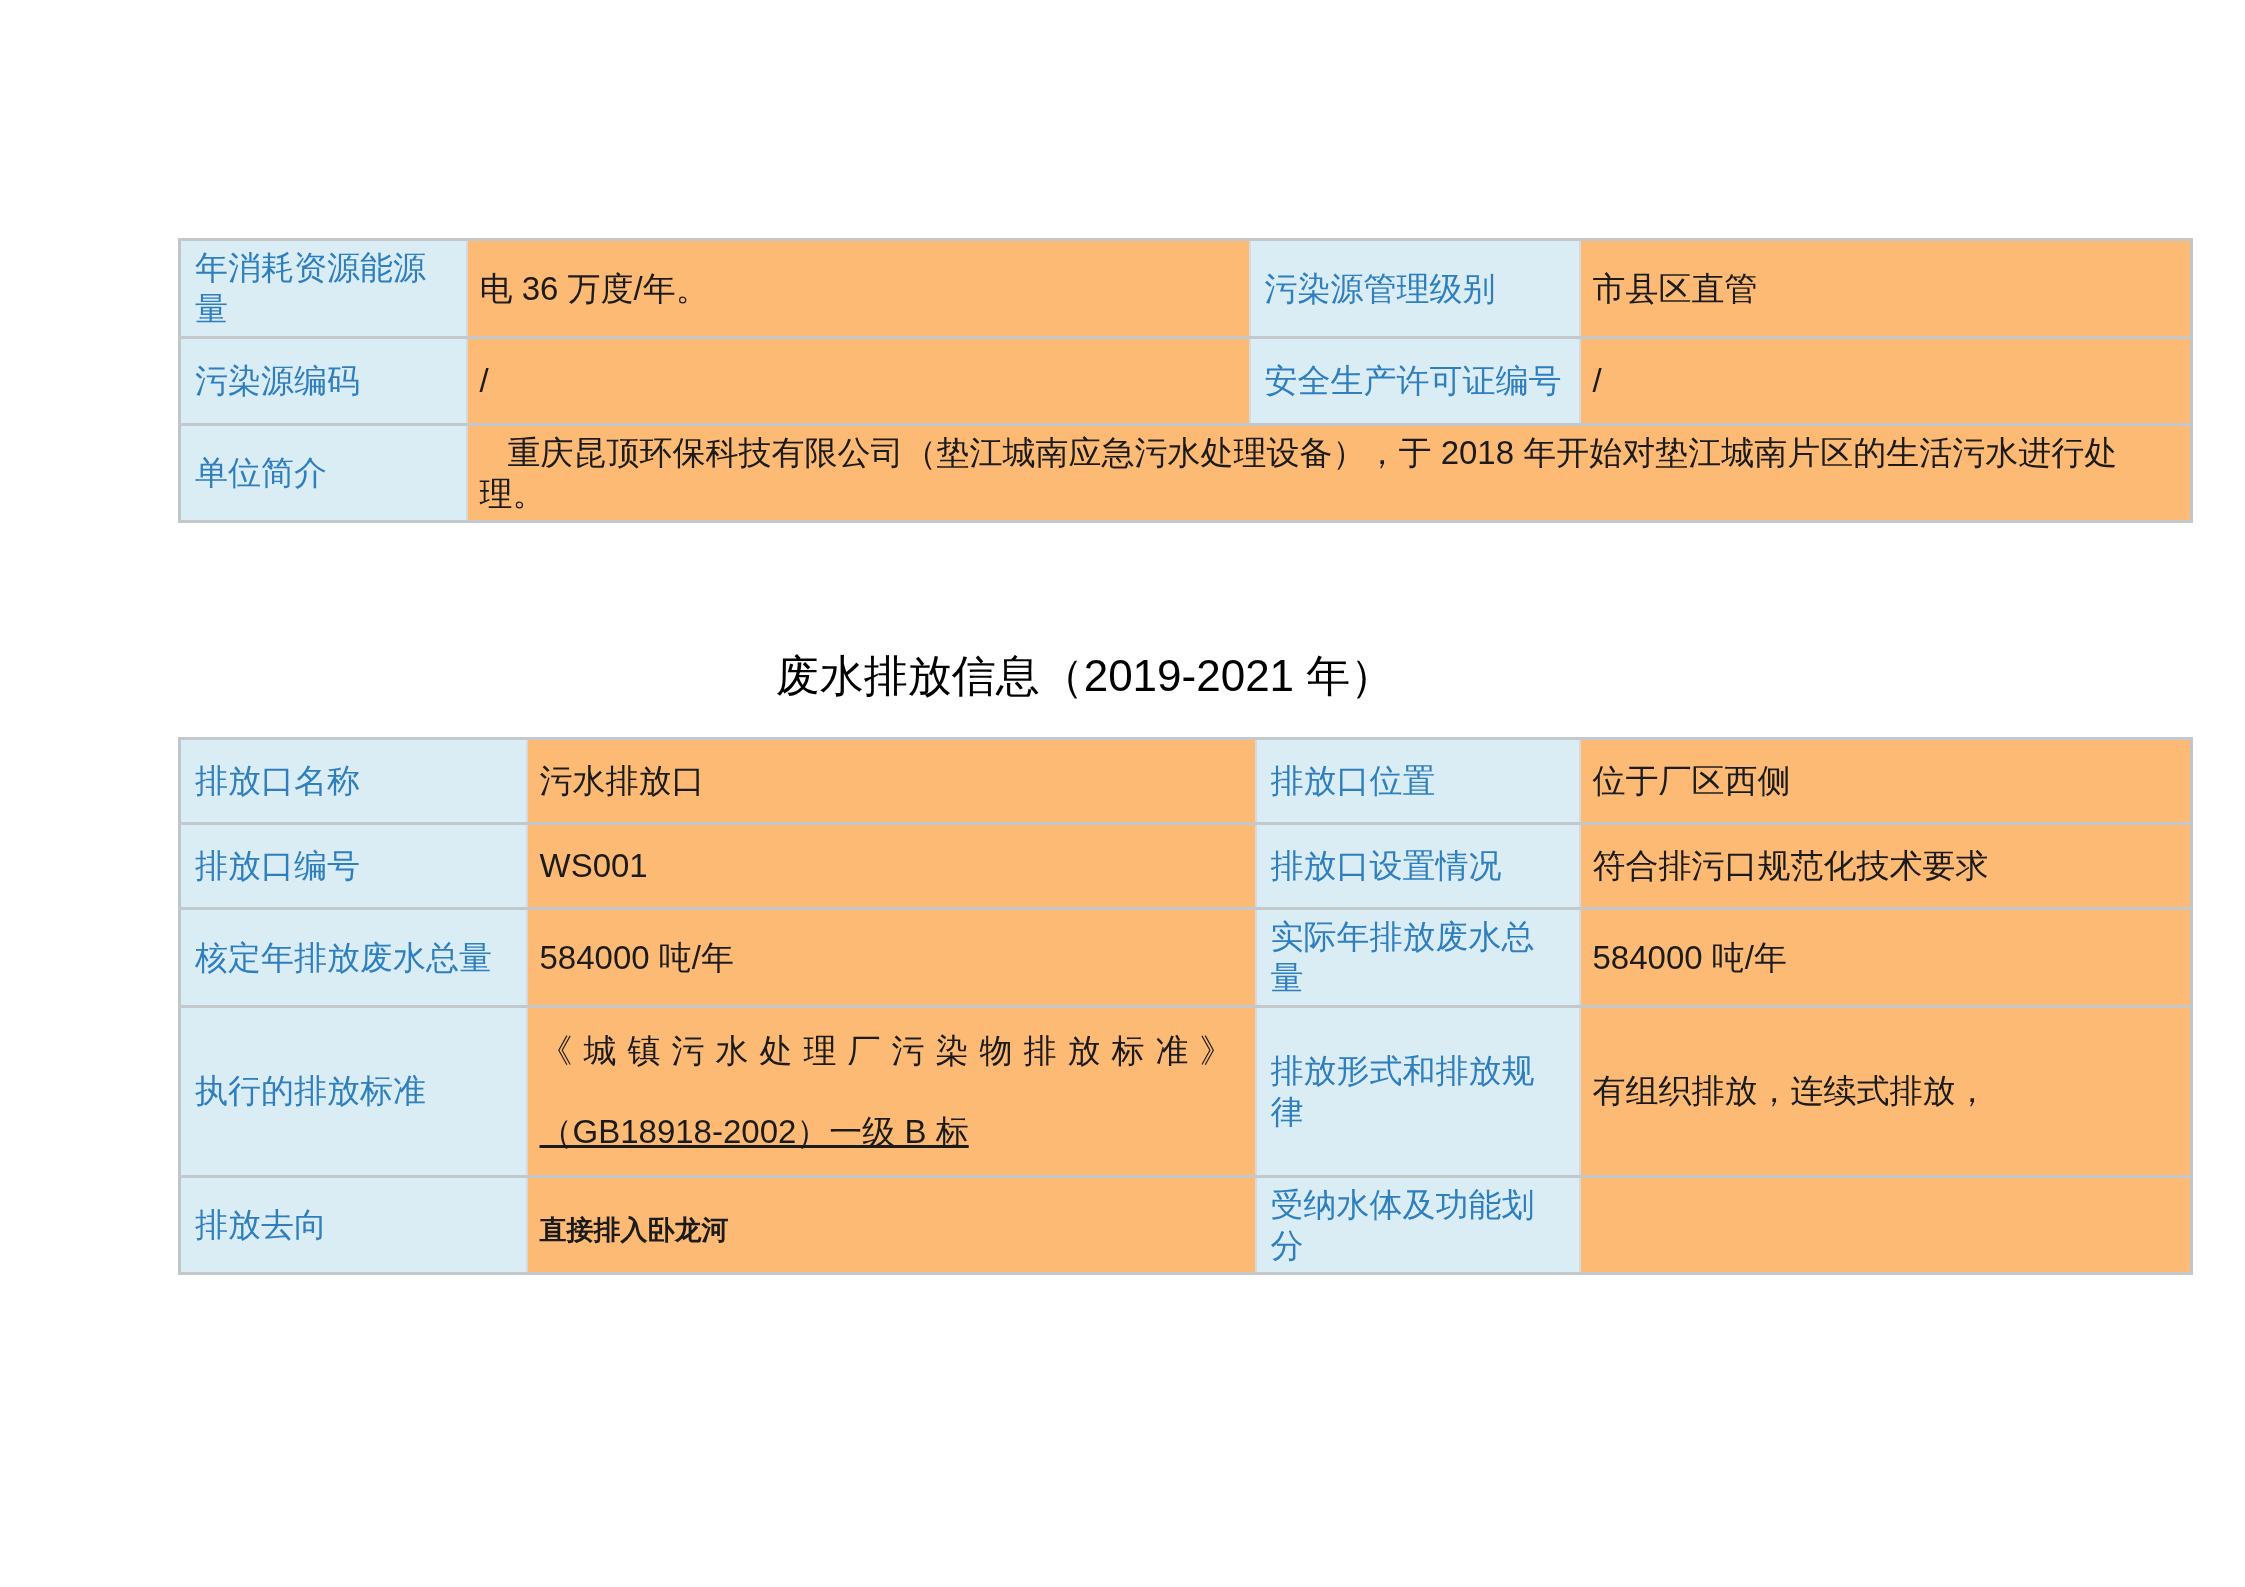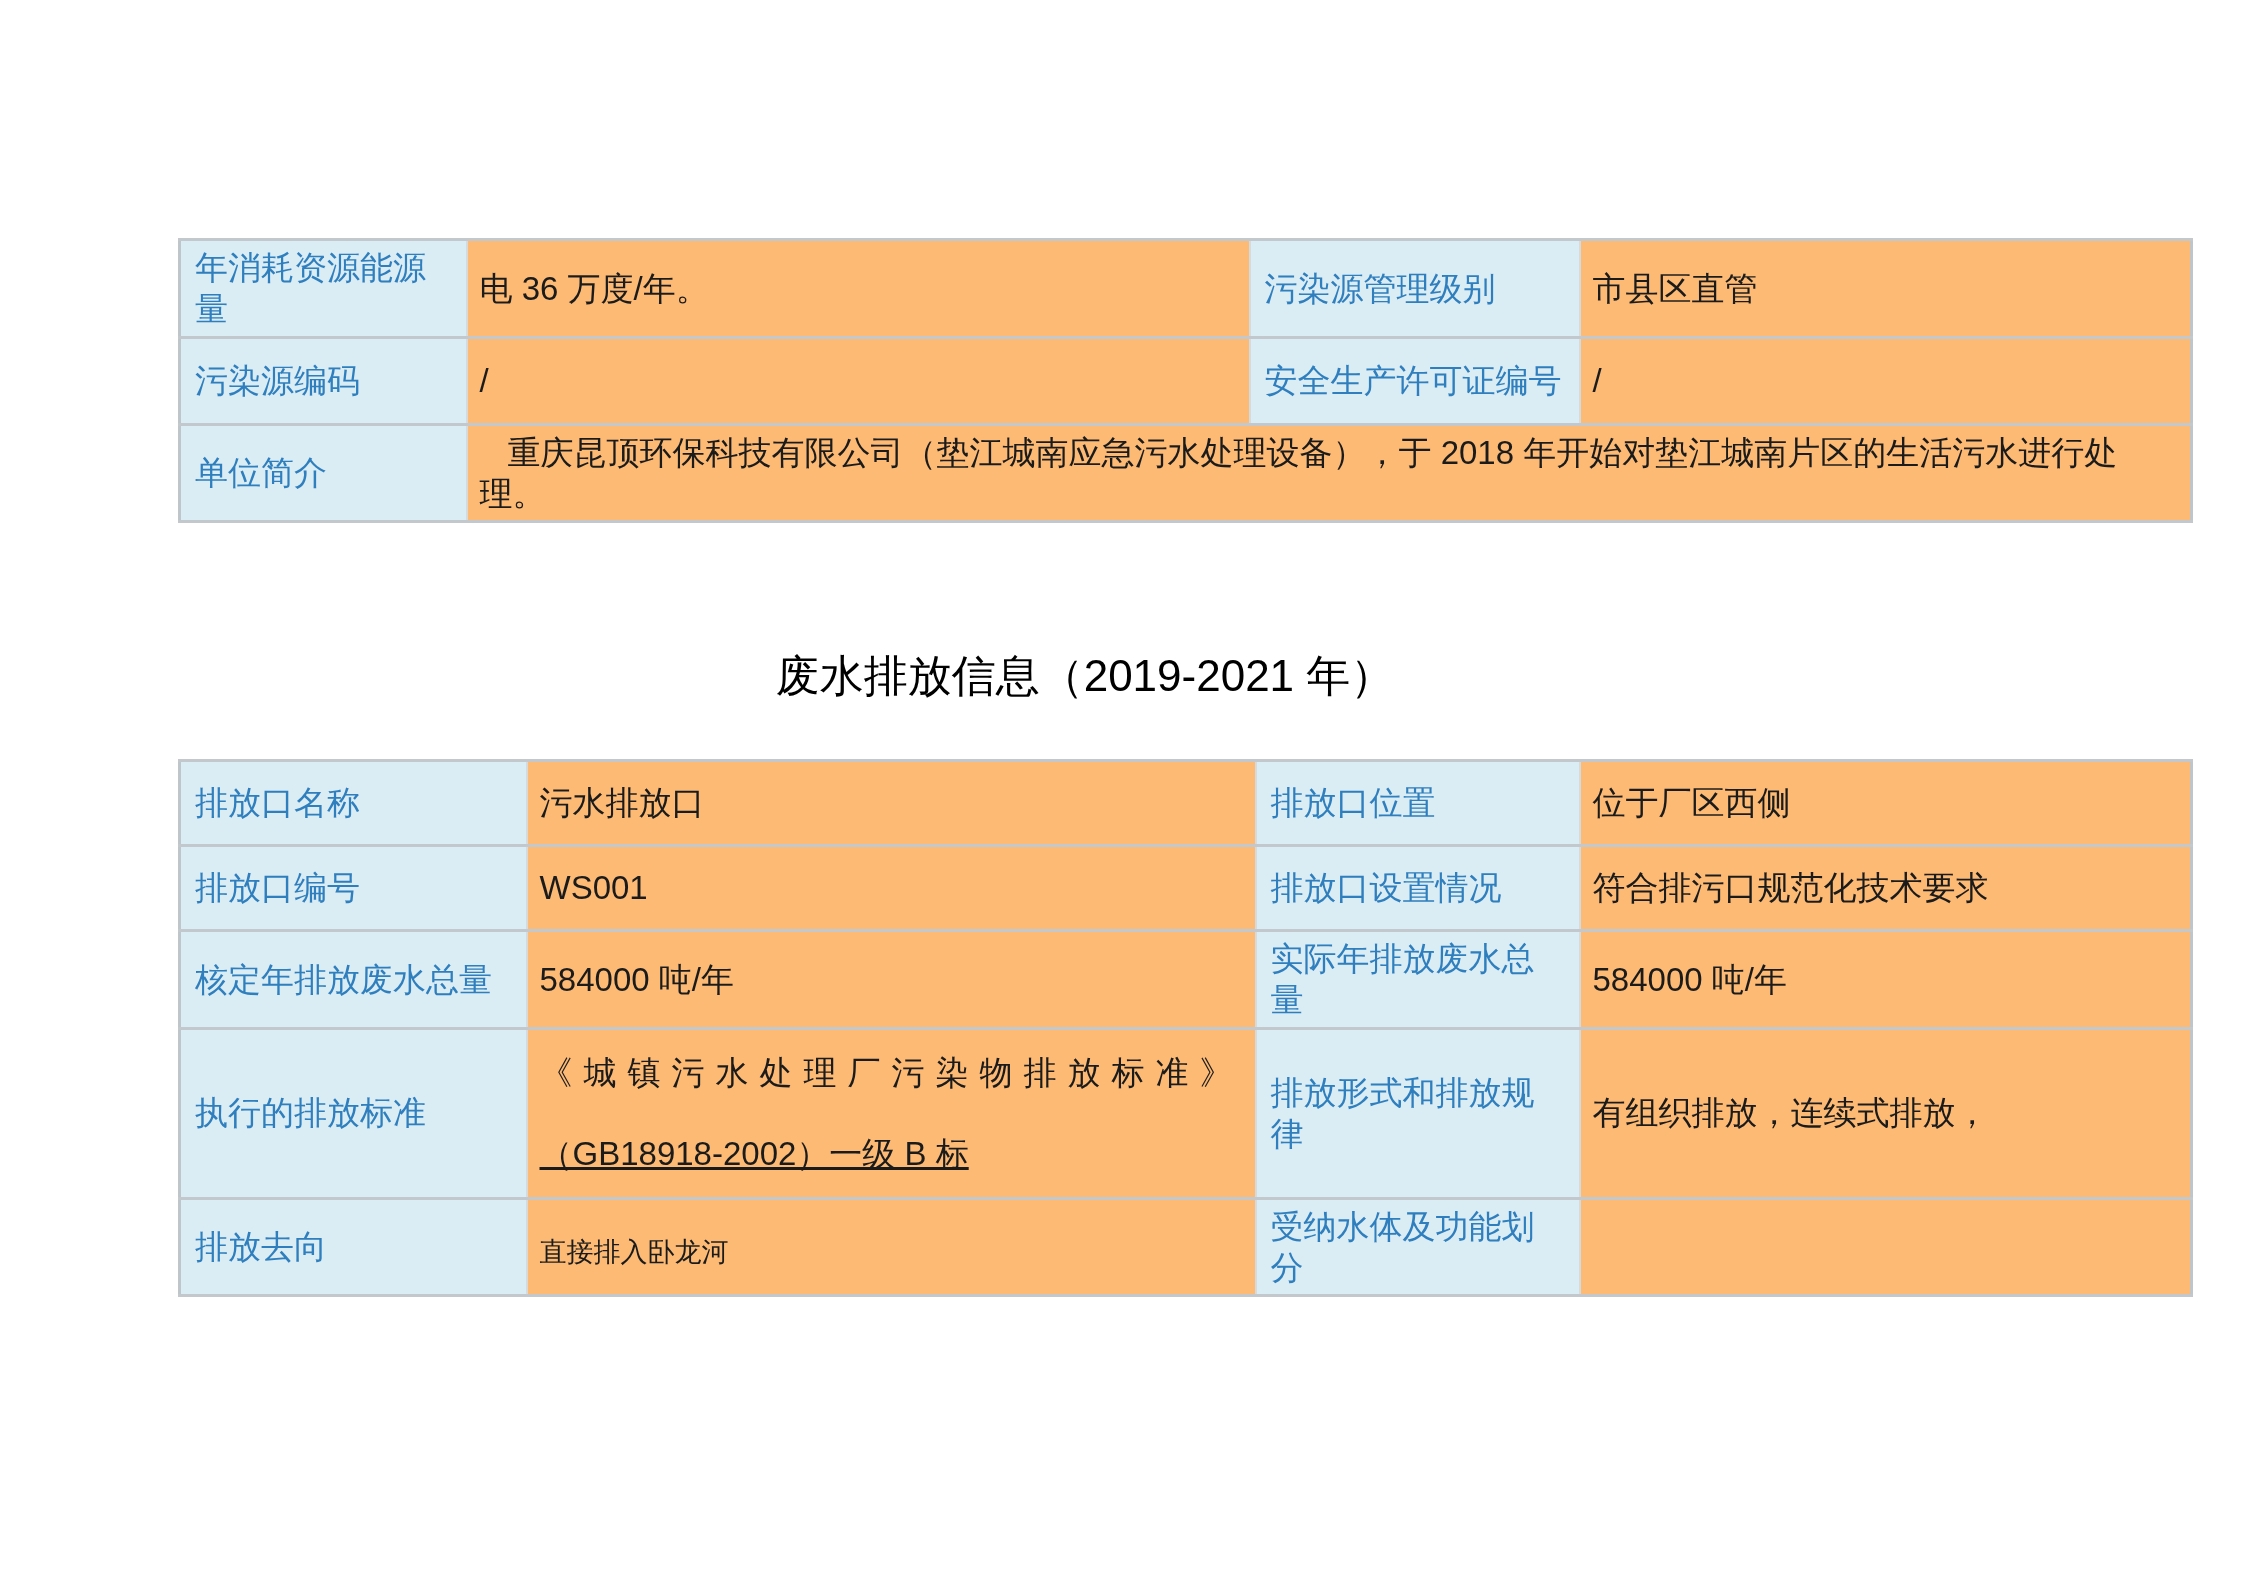--- a/index.html
+++ b/index.html
@@ -32,21 +32,21 @@
     vertical-align: middle;
     overflow: hidden;
   }
   .doc-table { border: 3px solid #bfc5c9; }
   td.lbl {
     background: #daecf4;
     color: #2f7fbe;
     padding-left: 14px;
   }
   #table1 { left: 178px; top: 238px; width: 2012px; }
-  #table2 { left: 178px; top: 737px; width: 2012px; margin-top: 22px; }
+  #table2 { left: 178px; top: 737px; width: 2012px; }
   tr.r87  { height: 87px; }
   tr.r86  { height: 86px; }
   tr.r85  { height: 85px; }
   tr.r170 { height: 170px; }
   .section-title {
     position: absolute;
     left: 178px;
     top: 650px;
     width: 1814px;
     text-align: center;
@@ -61,20 +61,21 @@
   }
   .std-line2 {
     margin-top: 40px;
     white-space: nowrap;
     text-decoration: underline;
   }
   td.dest-value {
     font-family: "Liberation Serif", "DejaVu Serif", serif;
     font-size: 27px;
     padding-top: 18px;
+    font-weight: bold;
   }
   td.intro-value {
     text-indent: 28px;
   }
 </style>
 </head>
 <body>
 
 <table id="table1" class="doc-table">
   <colgroup>

